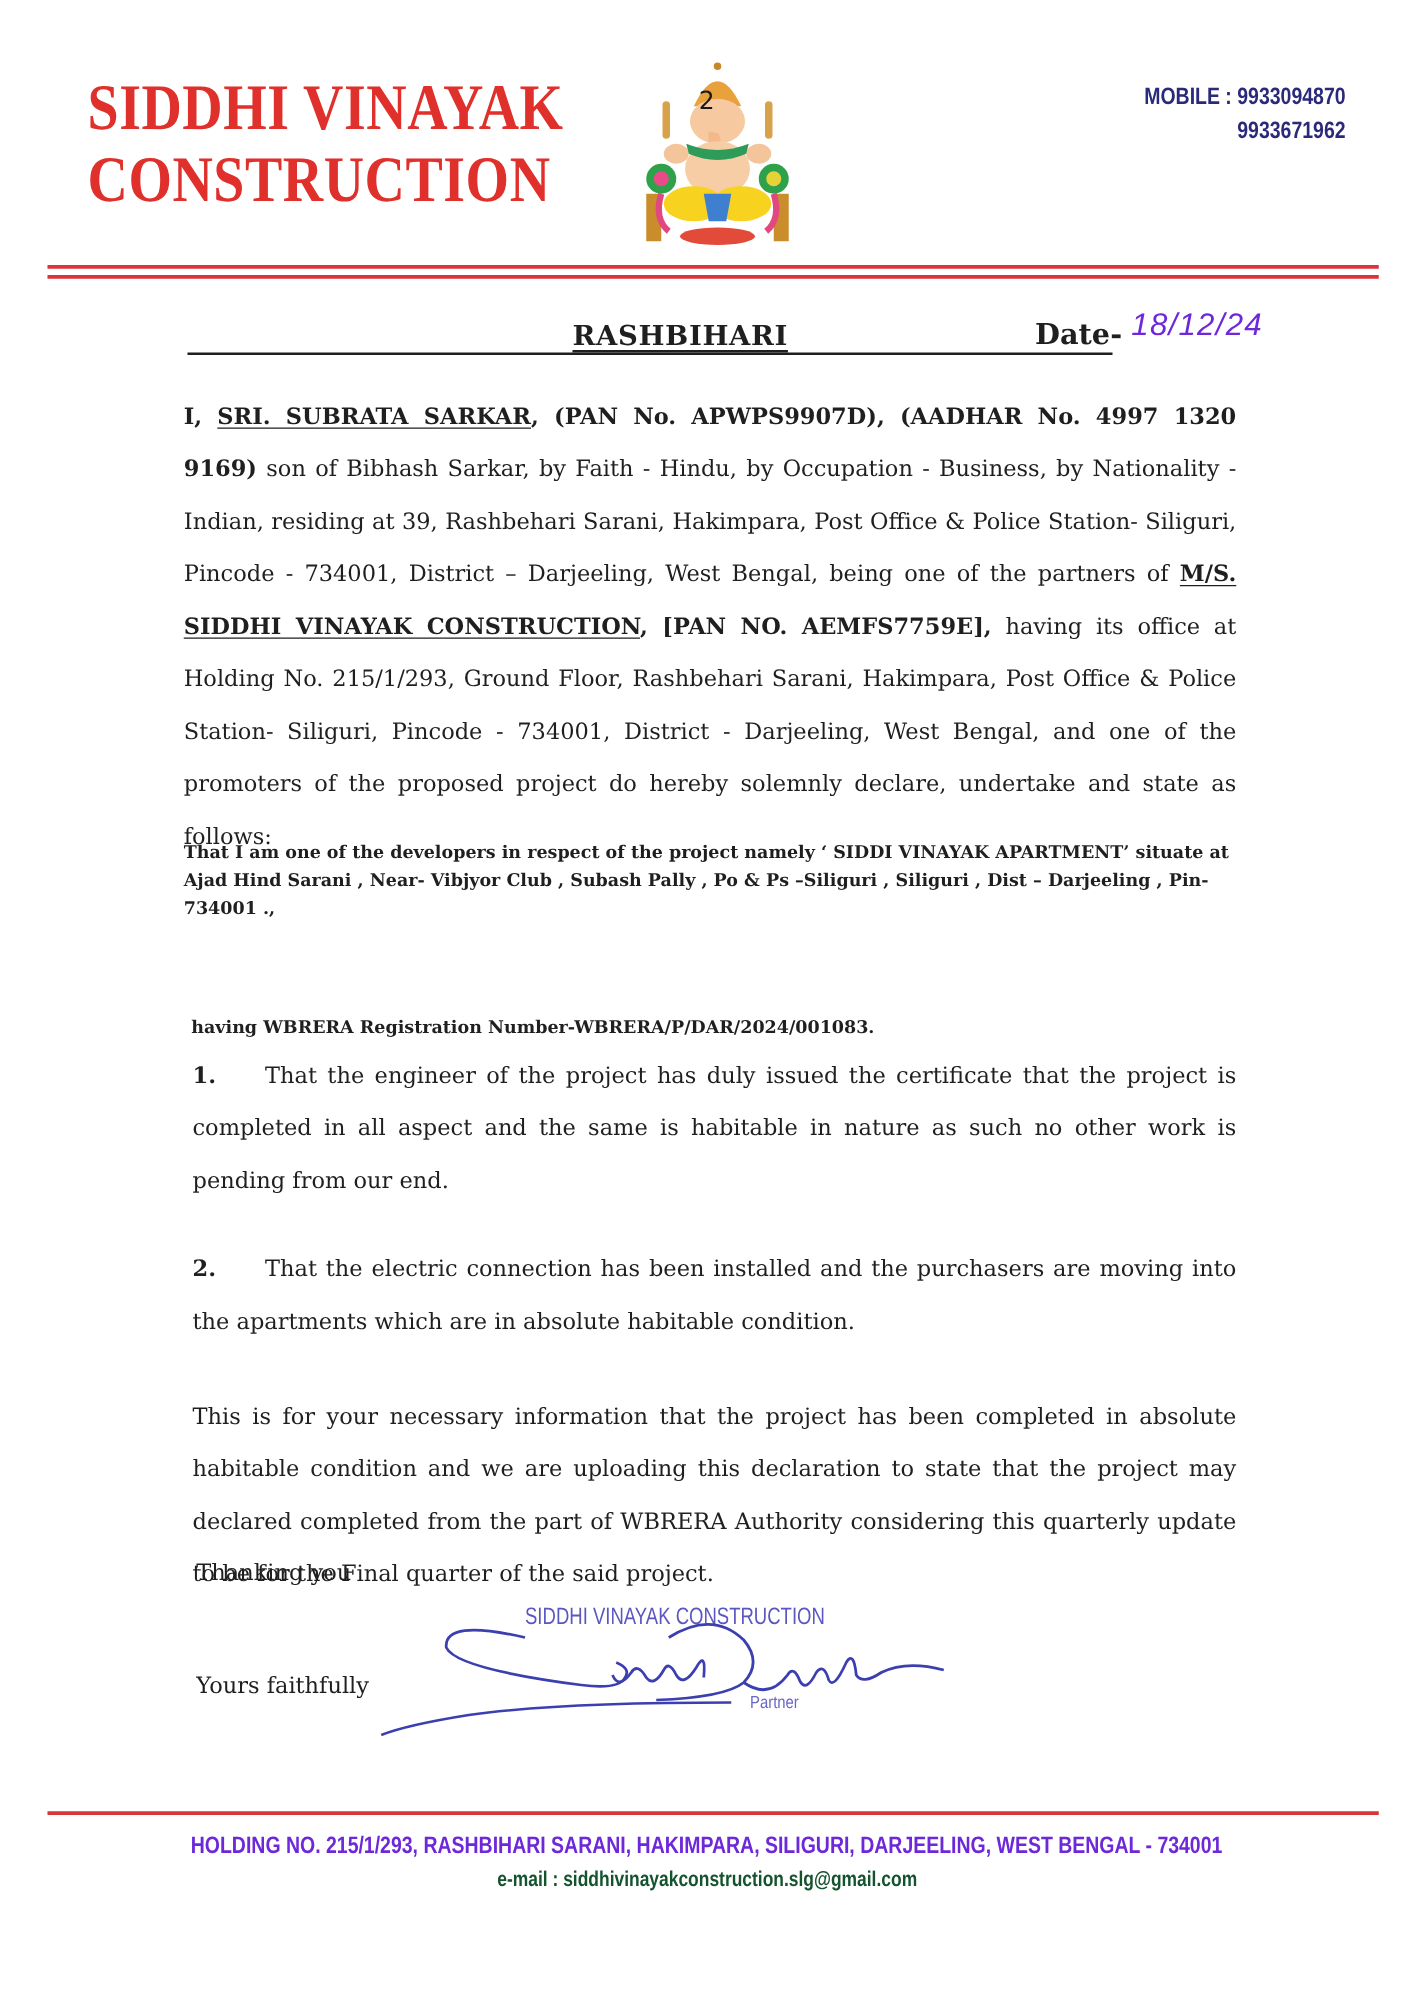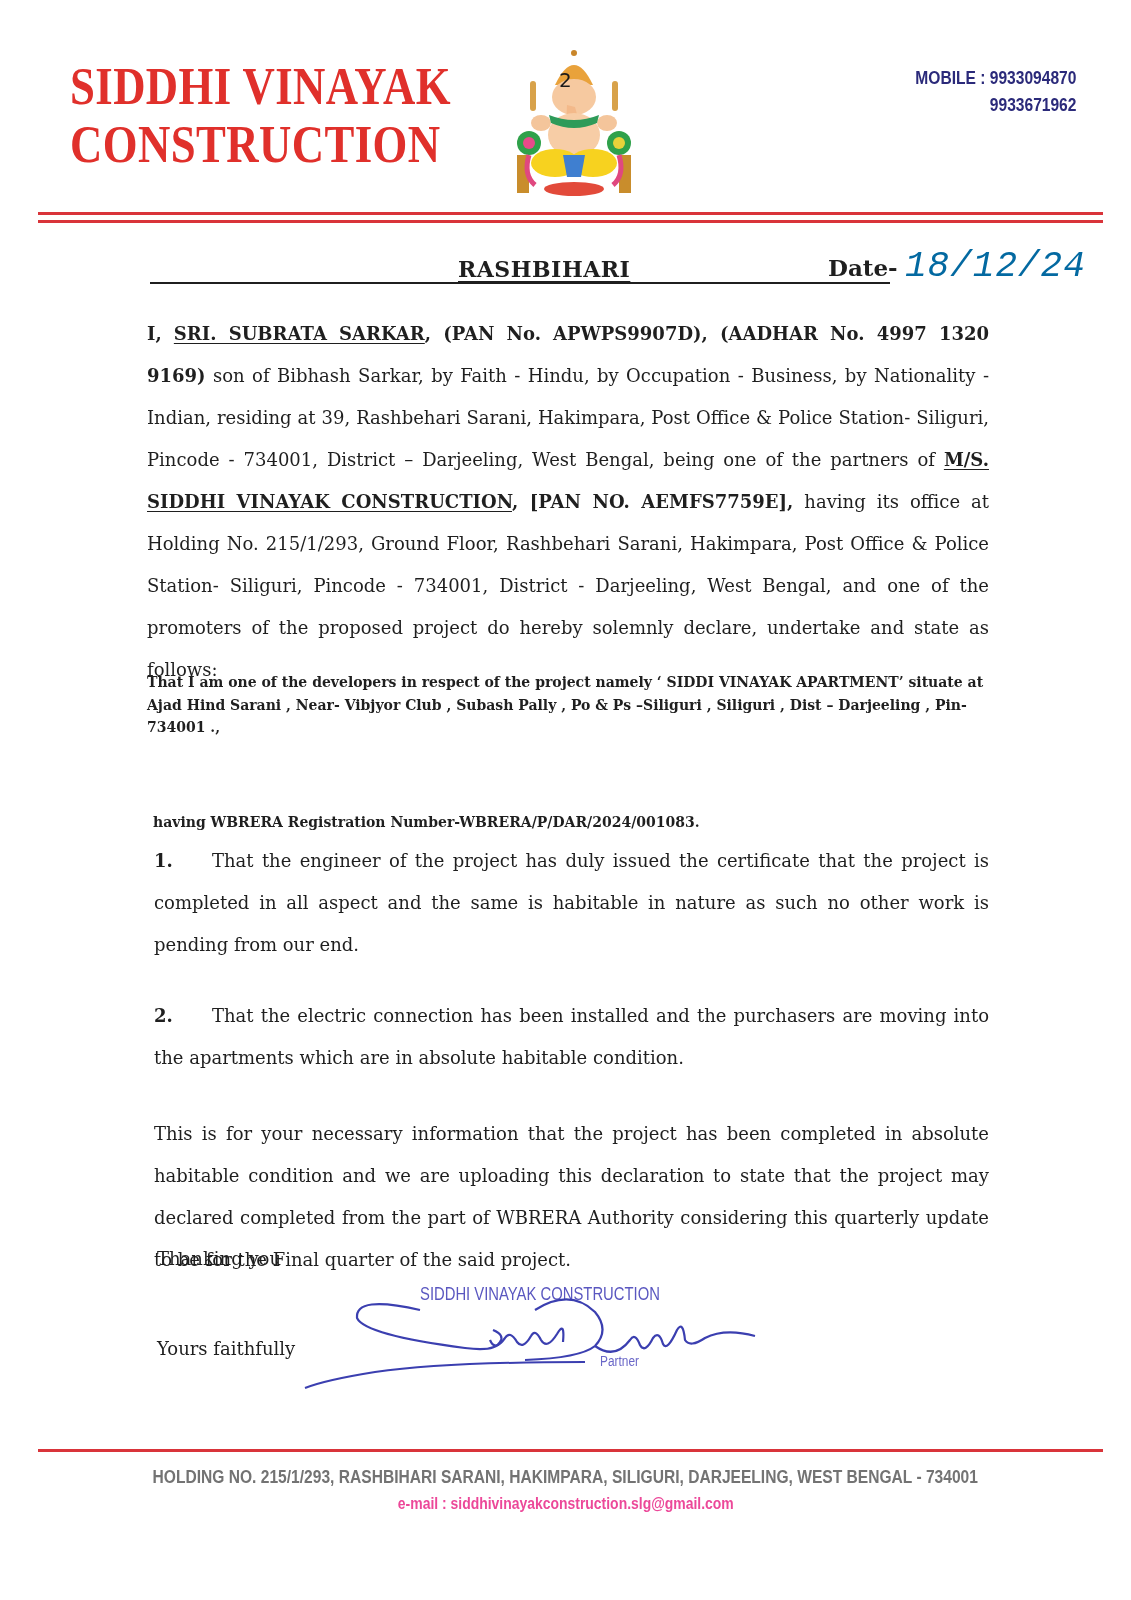--- a/index.html
+++ b/index.html
@@ -10,37 +10,37 @@
   .brand { left: 70px; top: 58px; font-family: "Liberation Serif", serif; font-weight: bold; color: #e0302b; font-size: 52px; line-height: 58px; letter-spacing: 0.5px; transform: scaleX(0.86); transform-origin: left top; }
   .brand div { white-space: nowrap; }
   .mobile { right: 55px; top: 64px; text-align: right; font-family: "Liberation Sans", sans-serif; font-weight: bold; color: #2b2a7a; font-size: 19px; line-height: 27px; transform: scaleX(0.82); transform-origin: right top; }
   .ganesha { left: 515px; top: 45px; width: 118px; height: 153px; }
   .rule-red { left: 38px; width: 1065px; height: 3px; background: #d9343a; }
 
   
   .title-line { left: 150px; top: 282px; width: 740px; height: 2px; background: #1f1f1f; }
   .title { left: 458px; top: 256px; font-weight: bold; font-size: 22px; text-decoration: underline; text-underline-offset: 4px; letter-spacing: 0.5px; }
   .date-label { left: 828px; top: 254px; font-weight: bold; font-size: 23px; }
-  .date-value { left: 905px; top: 246px; font-family: Liberation Mono, monospace; font-size: 36px; color: #0369a1; font-style: italic; letter-spacing: 1px; }
+  .date-value { left: 905px; top: 246px; font-family: Liberation Sans, sans-serif; font-size: 25px; color: #6d28d9; font-style: italic; letter-spacing: 1px; }
 
   
   .para { left: 147px; width: 842px; font-size: 18px; line-height: 42px; text-align: justify; text-align-last: left; }
   .para b { font-weight: bold; }
   .ul { text-decoration: underline; text-underline-offset: 3px; }
   .bold-para { left: 147px; width: 842px; font-weight: bold; font-size: 14px; line-height: 22.5px; }
   .num { display: inline-block; width: 58px; font-weight: bold; }
 
   .sign-text { left: 157px; font-size: 18px; }
   .stamp { left: 420px; top: 1283px; font-family: "Liberation Sans", sans-serif; color: #5a57c0; font-size: 19px; transform: scaleX(0.78); transform-origin: left top; white-space: nowrap; }
   .stamp-partner { left: 600px; top: 1353px; font-family: "Liberation Sans", sans-serif; color: #6a67c8; font-size: 14px; transform: scaleX(0.85); transform-origin: left top; }
   .signature { left: 295px; top: 1290px; width: 480px; height: 110px; }
 
-  .footer-addr { left: 0; width: 1131px; top: 1466px; text-align: center; font-family: "Liberation Sans", sans-serif; font-weight: bold; color: #737373; font-size: 19px; }
+  .footer-addr { left: 0; width: 1131px; top: 1466px; text-align: center; font-family: "Liberation Sans", sans-serif; font-weight: bold; color: #6d28d9; font-size: 19px; }
   .footer-addr span, .footer-mail span { display: inline-block; transform: scaleX(0.82); }
-  .footer-mail { left: 0; width: 1131px; top: 1494px; text-align: center; font-family: "Liberation Sans", sans-serif; font-weight: bold; color: #ec4899; font-size: 17px; }
+  .footer-mail { left: 0; width: 1131px; top: 1494px; text-align: center; font-family: "Liberation Sans", sans-serif; font-weight: bold; color: #14532d; font-size: 17px; }
 </style>
 </head>
 <body>
 
 <div class="abs brand">
   <div>SIDDHI VINAYAK</div>
   <div>CONSTRUCTION</div>
 </div>
 
 <svg class="abs ganesha" viewBox="0 0 118 153">

